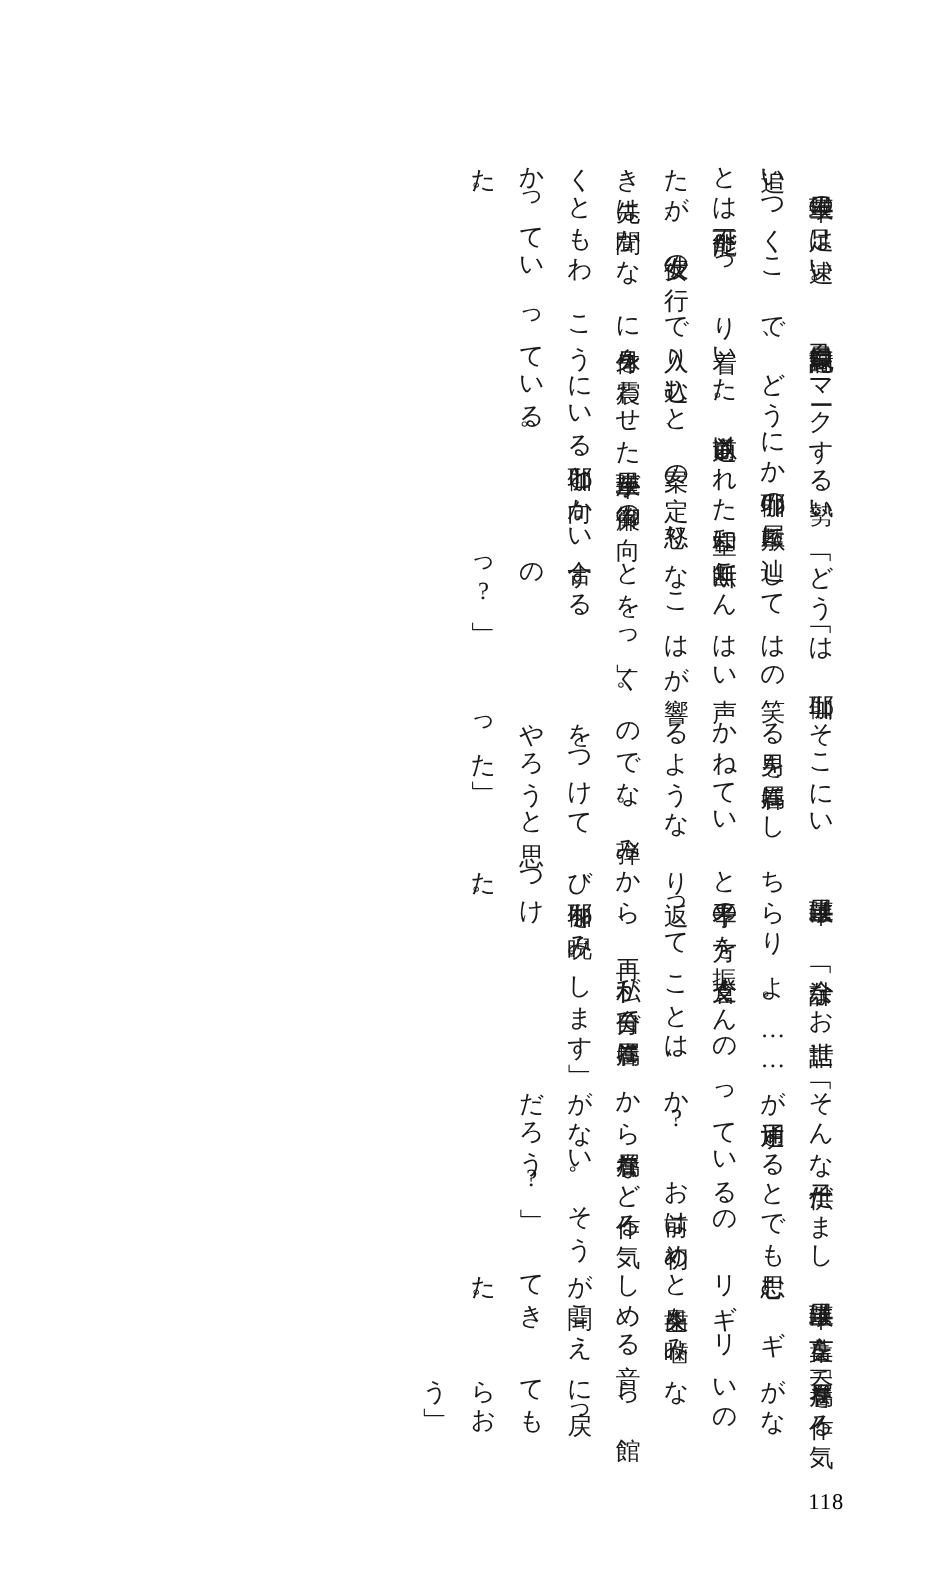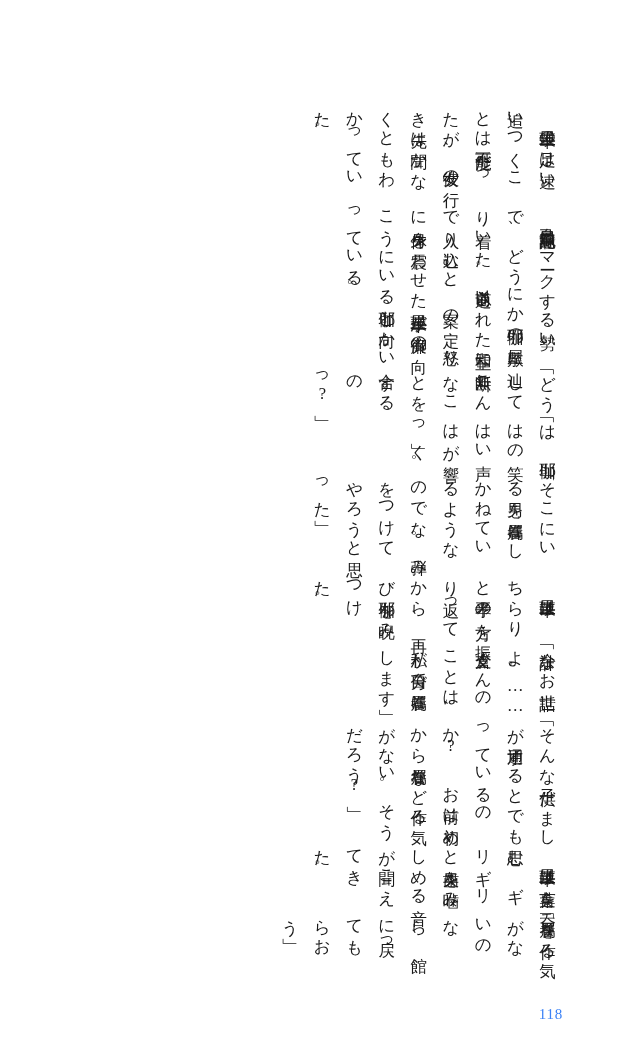--- a/index.html
+++ b/index.html
@@ -47,25 +47,25 @@
     padding: 0;
     max-height: 860px;
     text-align: left;
     white-space: pre-wrap;
   }
   .indent {
     text-indent: 1em;
   }
   .page-number {
     position: absolute;
-    bottom: 27px;
+    bottom: 39px;
     right: 54px;
     font-size: 15px;
     letter-spacing: 0.05em;
-    color: #3b82f6;
+    color: #000000;
     font-family: "Liberation Serif", "DejaVu Serif", serif;
   }
 </style>
 </head>
 <body>
 
 <div class="page">
   <div class="text-block">
     <p class="para indent">瑛里華の足は速い。追いつくことは不可能だったが、彼女の行き先は聞かなくともわかっていた。</p>
     <p class="para indent">自己最高記録をマークする勢いで、どうにか伽耶の屋敷に辿り着いた。以前通された和室に無断で入り込むと、案の定、怒りに身体を震わせた瑛里華が御簾の向こうにいる伽耶と向かい合っている。</p>

